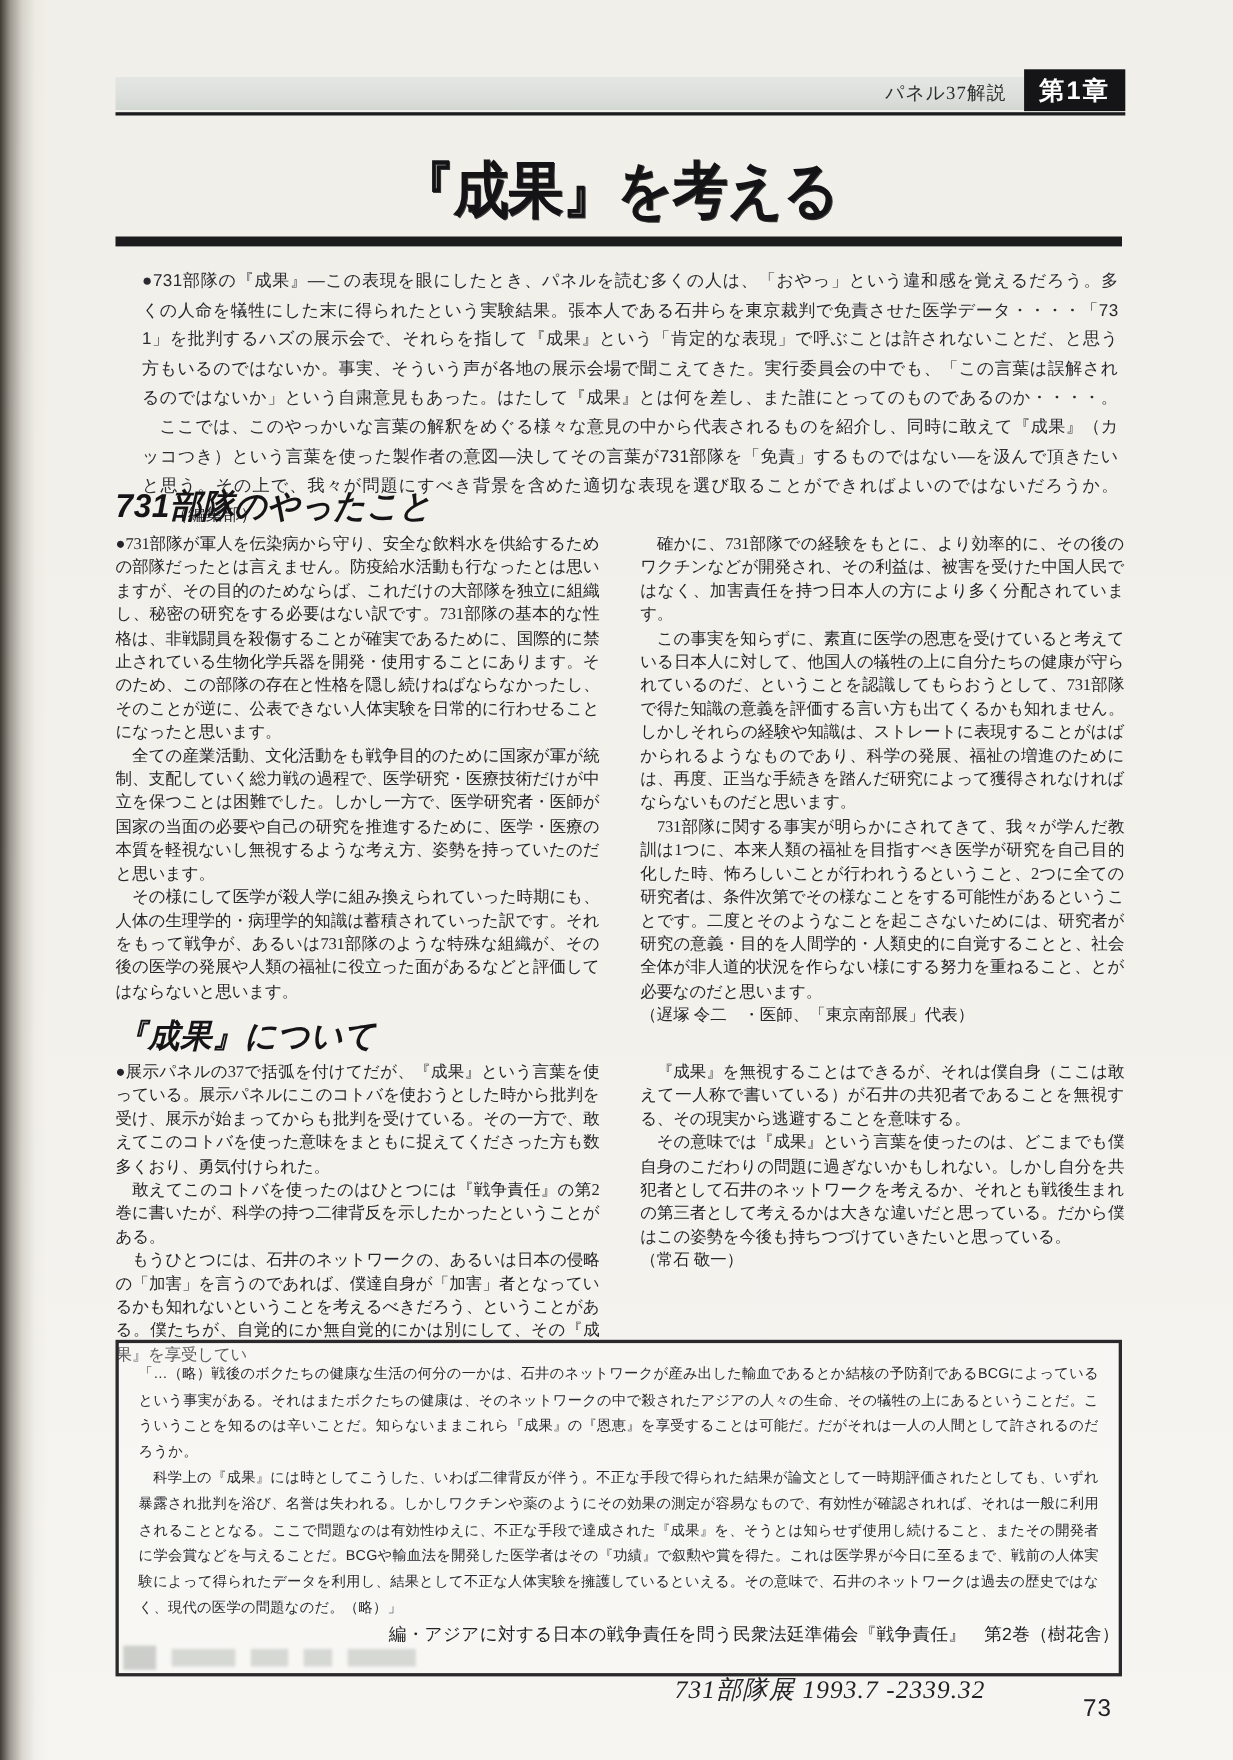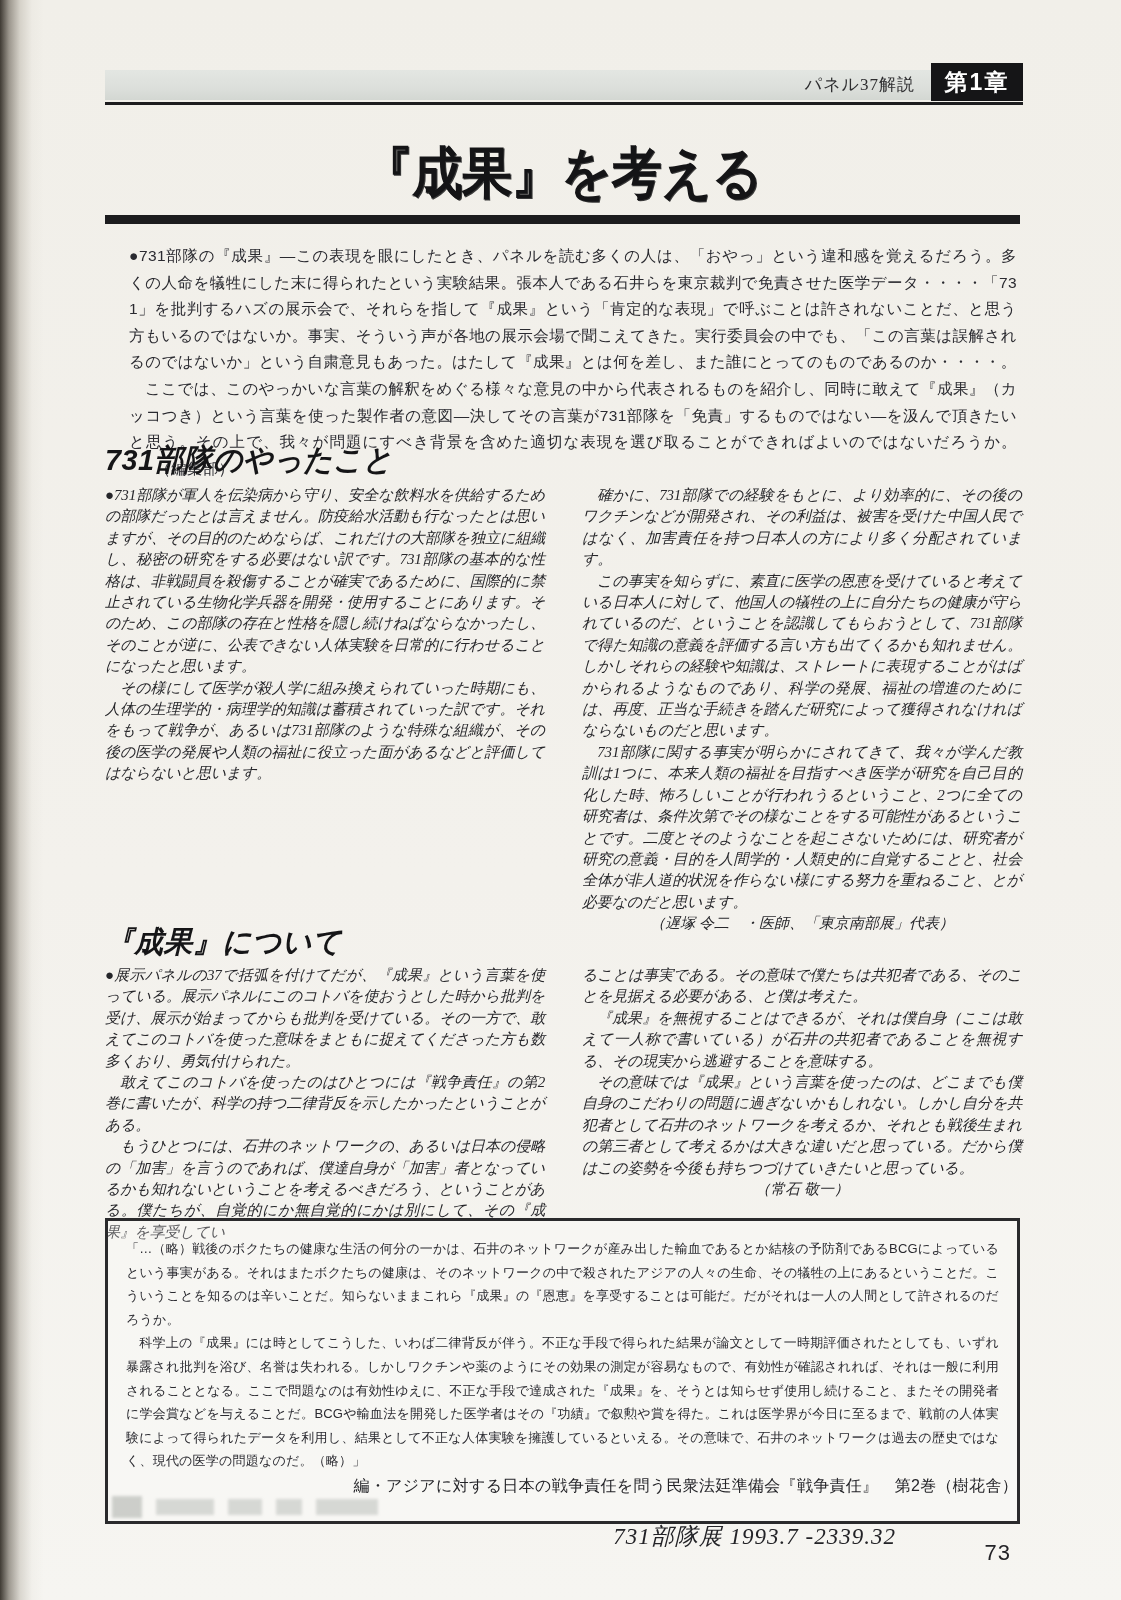--- a/index.html
+++ b/index.html
@@ -82,32 +82,32 @@
   .sec-heading{
     position:absolute;left:105px;
     font-size:30px;font-weight:900;font-style:italic;
     color:#151517;letter-spacing:0.5px;
     transform:scaleX(0.96);transform-origin:left;
     white-space:nowrap;
   }
   
   .cols{
     position:absolute;left:105px;width:917px;
-    display:flex;gap:37px;font-style:italic;
+    display:flex;gap:37px;
   }
   .col{
     width:444px;
     font-family:"Liberation Serif","DejaVu Serif",serif;
     font-size:15px;line-height:21.4px;letter-spacing:-0.2px;
     color:#26262a;
     text-align:justify;text-justify:inter-ideograph;word-break:break-all;
   }
   .col p{margin:0;}
   .attribution{
-    text-align:center;margin-top:4px;
+    text-align:left;margin-top:4px;
     letter-spacing:0;
   }
   
   .quote-box{
     position:absolute;left:105px;top:1218px;width:915px;height:306px;
     border:3px solid #2a2a2c;
     background:rgba(255,255,255,0.25);
     padding:16px 18px;
     font-size:13px;line-height:23.6px;letter-spacing:0.2px;
     color:#2a2a30;
@@ -165,39 +165,39 @@
     <p>
       <span>　ここでは、このやっかいな言葉の解釈をめぐる様々な意見の中から代表されるものを紹介し、同時に敢えて『成果』（カッコつき）という言葉を使った製作者の意図―決してその言葉が731部隊を「免責」するものではない―を汲んで頂きたいと思う。その上で、我々が問題にすべき背景を含めた適切な表現を選び取ることができればよいのではないだろうか。</span>
       <span class="credit">（編集部）</span>
     </p>
   </div>
 
   <div class="sec-heading" style="top:440px;">731部隊のやったこと</div>
   <div class="cols" style="top:485px;">
     <div class="col">
       <p>●731部隊が軍人を伝染病から守り、安全な飲料水を供給するための部隊だったとは言えません。防疫給水活動も行なったとは思いますが、その目的のためならば、これだけの大部隊を独立に組織し、秘密の研究をする必要はない訳です。731部隊の基本的な性格は、非戦闘員を殺傷することが確実であるために、国際的に禁止されている生物化学兵器を開発・使用することにあります。そのため、この部隊の存在と性格を隠し続けねばならなかったし、そのことが逆に、公表できない人体実験を日常的に行わせることになったと思います。</p>
+      <p>　全ての産業活動、文化活動をも戦争目的のために国家が軍が統制、支配していく総力戦の過程で、医学研究・医療技術だけが中立を保つことは困難でした。しかし一方で、医学研究者・医師が国家の当面の必要や自己の研究を推進するために、医学・医療の本質を軽視ないし無視するような考え方、姿勢を持っていたのだと思います。</p>
       <p>　その様にして医学が殺人学に組み換えられていった時期にも、人体の生理学的・病理学的知識は蓄積されていった訳です。それをもって戦争が、あるいは731部隊のような特殊な組織が、その後の医学の発展や人類の福祉に役立った面があるなどと評価してはならないと思います。</p>
     </div>
     <div class="col">
       <p>　確かに、731部隊での経験をもとに、より効率的に、その後のワクチンなどが開発され、その利益は、被害を受けた中国人民ではなく、加害責任を持つ日本人の方により多く分配されています。</p>
       <p>　この事実を知らずに、素直に医学の恩恵を受けていると考えている日本人に対して、他国人の犠牲の上に自分たちの健康が守られているのだ、ということを認識してもらおうとして、731部隊で得た知識の意義を評価する言い方も出てくるかも知れません。しかしそれらの経験や知識は、ストレートに表現することがはばかられるようなものであり、科学の発展、福祉の増進のためには、再度、正当な手続きを踏んだ研究によって獲得されなければならないものだと思います。</p>
       <p>　731部隊に関する事実が明らかにされてきて、我々が学んだ教訓は1つに、本来人類の福祉を目指すべき医学が研究を自己目的化した時、怖ろしいことが行われうるということ、2つに全ての研究者は、条件次第でその様なことをする可能性があるということです。二度とそのようなことを起こさないためには、研究者が研究の意義・目的を人間学的・人類史的に自覚することと、社会全体が非人道的状況を作らない様にする努力を重ねること、とが必要なのだと思います。</p>
       <p class="attribution">（遅塚 令二　・医師、「東京南部展」代表）</p>
     </div>
   </div>
 
   <div class="sec-heading" style="top:922px;">『成果』について</div>
   <div class="cols" style="top:965px;">
     <div class="col">
       <p>●展示パネルの37で括弧を付けてだが、『成果』という言葉を使っている。展示パネルにこのコトバを使おうとした時から批判を受け、展示が始まってからも批判を受けている。その一方で、敢えてこのコトバを使った意味をまともに捉えてくださった方も数多くおり、勇気付けられた。</p>
       <p>　敢えてこのコトバを使ったのはひとつには『戦争責任』の第2巻に書いたが、科学の持つ二律背反を示したかったということがある。</p>
       <p>　もうひとつには、石井のネットワークの、あるいは日本の侵略の「加害」を言うのであれば、僕達自身が「加害」者となっているかも知れないということを考えるべきだろう、ということがある。僕たちが、自覚的にか無自覚的にかは別にして、その『成果』を享受してい</p>
     </div>
     <div class="col">
-      <p>ることは事実である。その意味で僕たちは共犯者である、そのことを見据える必要がある、と僕は考えた。</p>
       <p>　『成果』を無視することはできるが、それは僕自身（ここは敢えて一人称で書いている）が石井の共犯者であることを無視する、その現実から逃避することを意味する。</p>
       <p>　その意味では『成果』という言葉を使ったのは、どこまでも僕自身のこだわりの問題に過ぎないかもしれない。しかし自分を共犯者として石井のネットワークを考えるか、それとも戦後生まれの第三者として考えるかは大きな違いだと思っている。だから僕はこの姿勢を今後も持ちつづけていきたいと思っている。</p>
       <p class="attribution">（常石 敬一）</p>
     </div>
   </div>
 
   <div class="quote-box">
     <p>「…（略）戦後のボクたちの健康な生活の何分の一かは、石井のネットワークが産み出した輸血であるとか結核の予防剤であるBCGによっているという事実がある。それはまたボクたちの健康は、そのネットワークの中で殺されたアジアの人々の生命、その犠牲の上にあるということだ。こういうことを知るのは辛いことだ。知らないままこれら『成果』の『恩恵』を享受することは可能だ。だがそれは一人の人間として許されるのだろうか。</p>
     <p>　科学上の『成果』には時としてこうした、いわば二律背反が伴う。不正な手段で得られた結果が論文として一時期評価されたとしても、いずれ暴露され批判を浴び、名誉は失われる。しかしワクチンや薬のようにその効果の測定が容易なもので、有効性が確認されれば、それは一般に利用されることとなる。ここで問題なのは有効性ゆえに、不正な手段で達成された『成果』を、そうとは知らせず使用し続けること、またその開発者に学会賞などを与えることだ。BCGや輸血法を開発した医学者はその『功績』で叙勲や賞を得た。これは医学界が今日に至るまで、戦前の人体実験によって得られたデータを利用し、結果として不正な人体実験を擁護しているといえる。その意味で、石井のネットワークは過去の歴史ではなく、現代の医学の問題なのだ。（略）」</p>
   </div>

